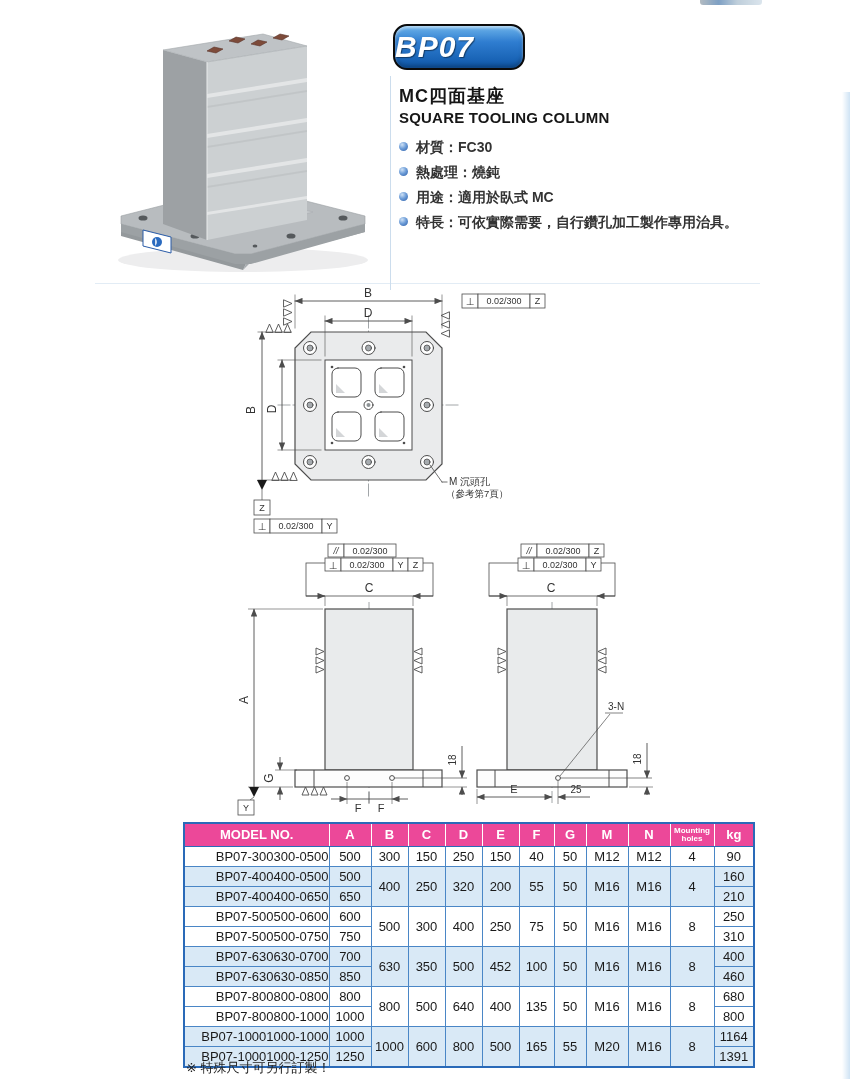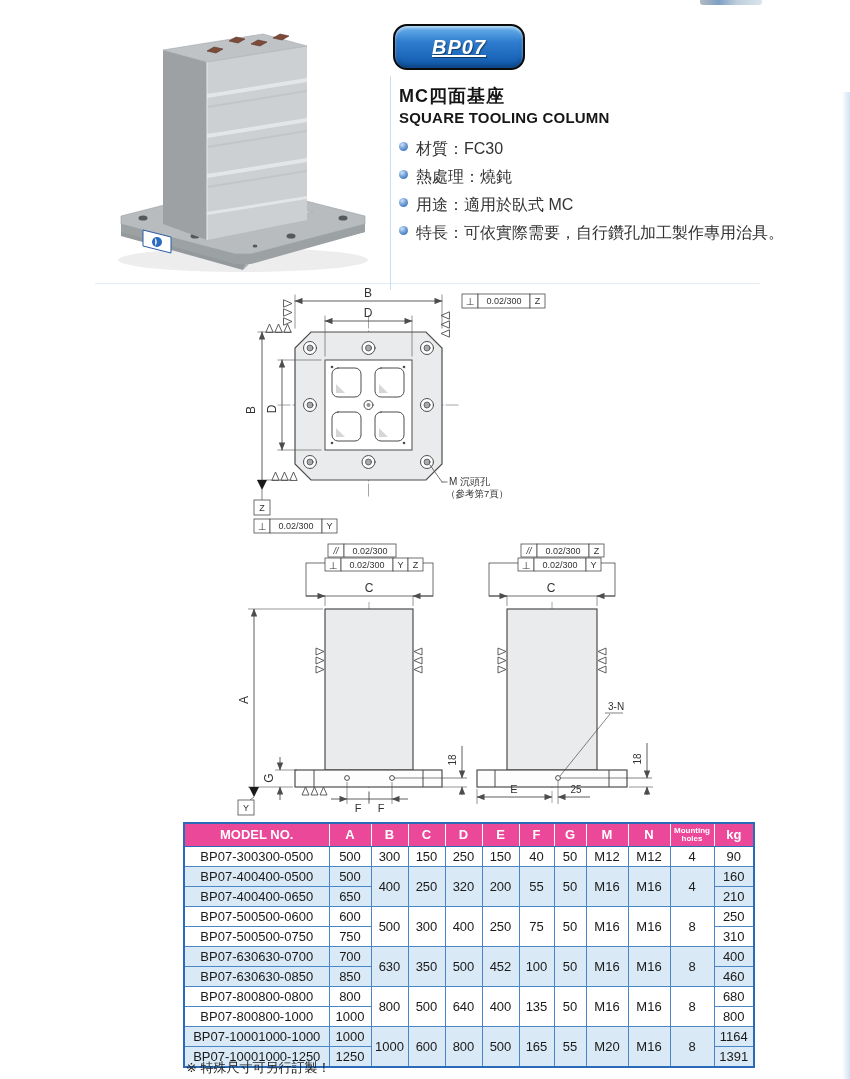--- a/index.html
+++ b/index.html
@@ -14,45 +14,45 @@
   #crop-logo{left:700px;top:0;width:62px;height:5px;opacity:.65;border-radius:0 0 3px 3px;
     background:linear-gradient(90deg,#8a97a1,#3a6ea5 30%,#9db5c8 60%,#c9d8e4);filter:blur(.6px);}
   
   #sec-line{left:95px;top:283px;width:665px;height:1px;background:#e2ecf5;}
   #v-divider{left:390px;top:76px;width:1px;height:214px;background:#ccdded;}
 
   
   #badge{left:393px;top:24px;width:128px;height:42px;border:2px solid #0b0b0b;border-radius:14px;
     background:linear-gradient(180deg,#6cb3ea 0%,#2f7dd0 38%,#0f58aa 100%);
     box-shadow:inset 0 2px 3px rgba(255,255,255,.55), inset 0 -3px 4px rgba(0,0,0,.25);
-    color:#fff;font-weight:bold;font-style:italic;font-size:20px;letter-spacing:1px;
-    text-align:center;line-height:42px;text-shadow:1px 1px 1px rgba(0,0,0,.45);text-decoration:underline;}
+    color:#fff;font-weight:bold;font-style:italic;font-size:30px;letter-spacing:1px;
+    line-height:42px;text-shadow:1px 1px 1px rgba(0,0,0,.45);}
   #title-zh{left:399px;top:84px;font-size:18px;font-weight:bold;color:#161616;letter-spacing:1px;}
   #title-en{left:399px;top:109px;font-size:15px;font-weight:bold;color:#161616;letter-spacing:.2px;}
   #bullets{left:399px;top:139px;list-style:none;margin:0;padding:0;width:430px;}
-  #bullets li{position:relative;padding-left:17px;margin-bottom:7px;font-size:16px;color:#333;}
+  #bullets li{position:relative;padding-left:17px;margin-bottom:7px;font-size:14px;color:#333;font-weight:bold;}
   #bullets li .dot{position:absolute;left:0;top:3px;width:9px;height:9px;border-radius:50%;
     background:radial-gradient(circle at 35% 30%,#cfe2f6,#6f9ed8 45%,#2a5ca8);}
 
   
   #photo{left:95px;top:2px;width:295px;height:282px;}
 
   
   #drawing{left:180px;top:288px;width:590px;height:534px;}
   #drawing text{fill:#333;font-family:"Liberation Sans","DejaVu Sans",sans-serif;}
 
   
   #spec-table{left:183px;top:822px;border-collapse:collapse;table-layout:fixed;width:570px;
     font-size:13px;border:2px solid #2a6ab8;}
   #spec-table th{background:#ec4899;color:#fff;font-weight:bold;font-size:13px;height:22px;
     border-left:1px solid #fff;border-bottom:1px solid #2a6ab8;padding:0;line-height:1.05;}
   #spec-table th:first-child{border-left:none;}
   #spec-table th.th-small{font-size:8px;}
   #spec-table td{border:1px solid #4a86c6;height:19px;padding:0;text-align:center;background:#fff;color:#1a1a1a;}
-  #spec-table td.model{text-align:center;}
+  #spec-table td.model{text-align:right;}
   #spec-table tr.shaded td{background:#d9e9f6;}
   #footnote{left:186px;top:1059px;font-size:13px;color:#222;}
 </style>
 </head>
 <body>
 
 <div class="abs" id="right-band"></div>
 <div class="abs" id="crop-logo"></div>
 <div class="abs" id="sec-line"></div>
 <div class="abs" id="v-divider"></div>

